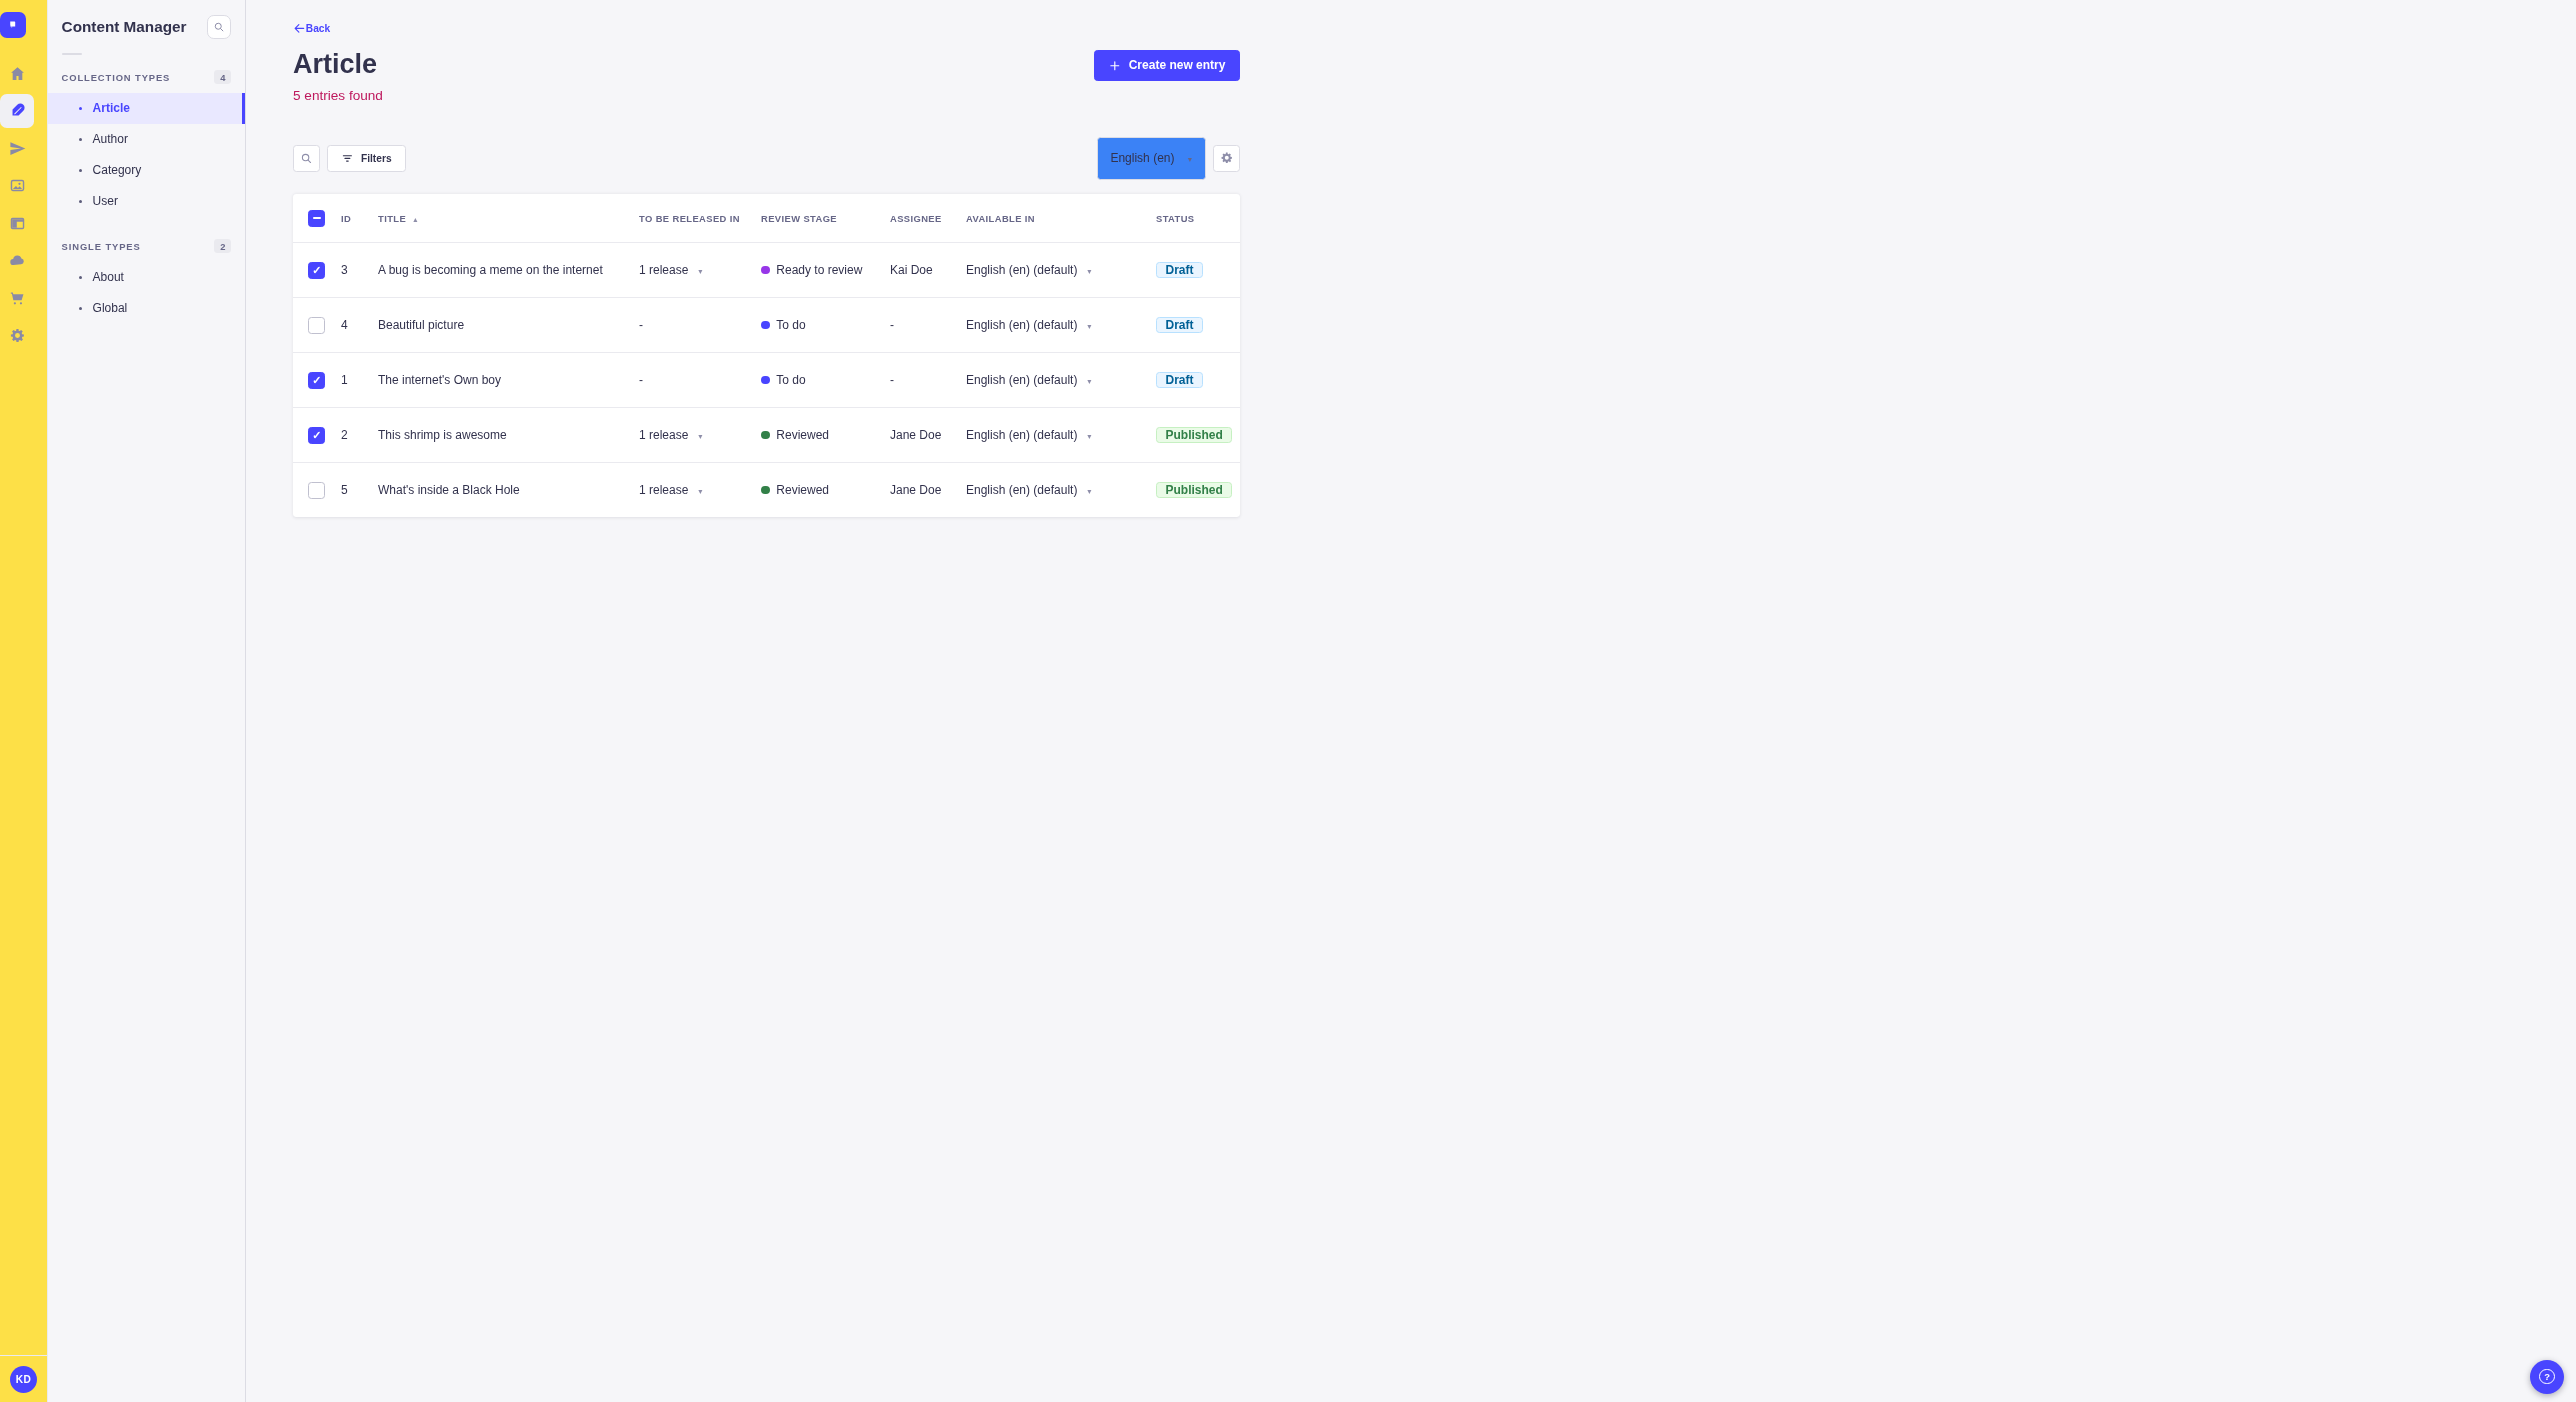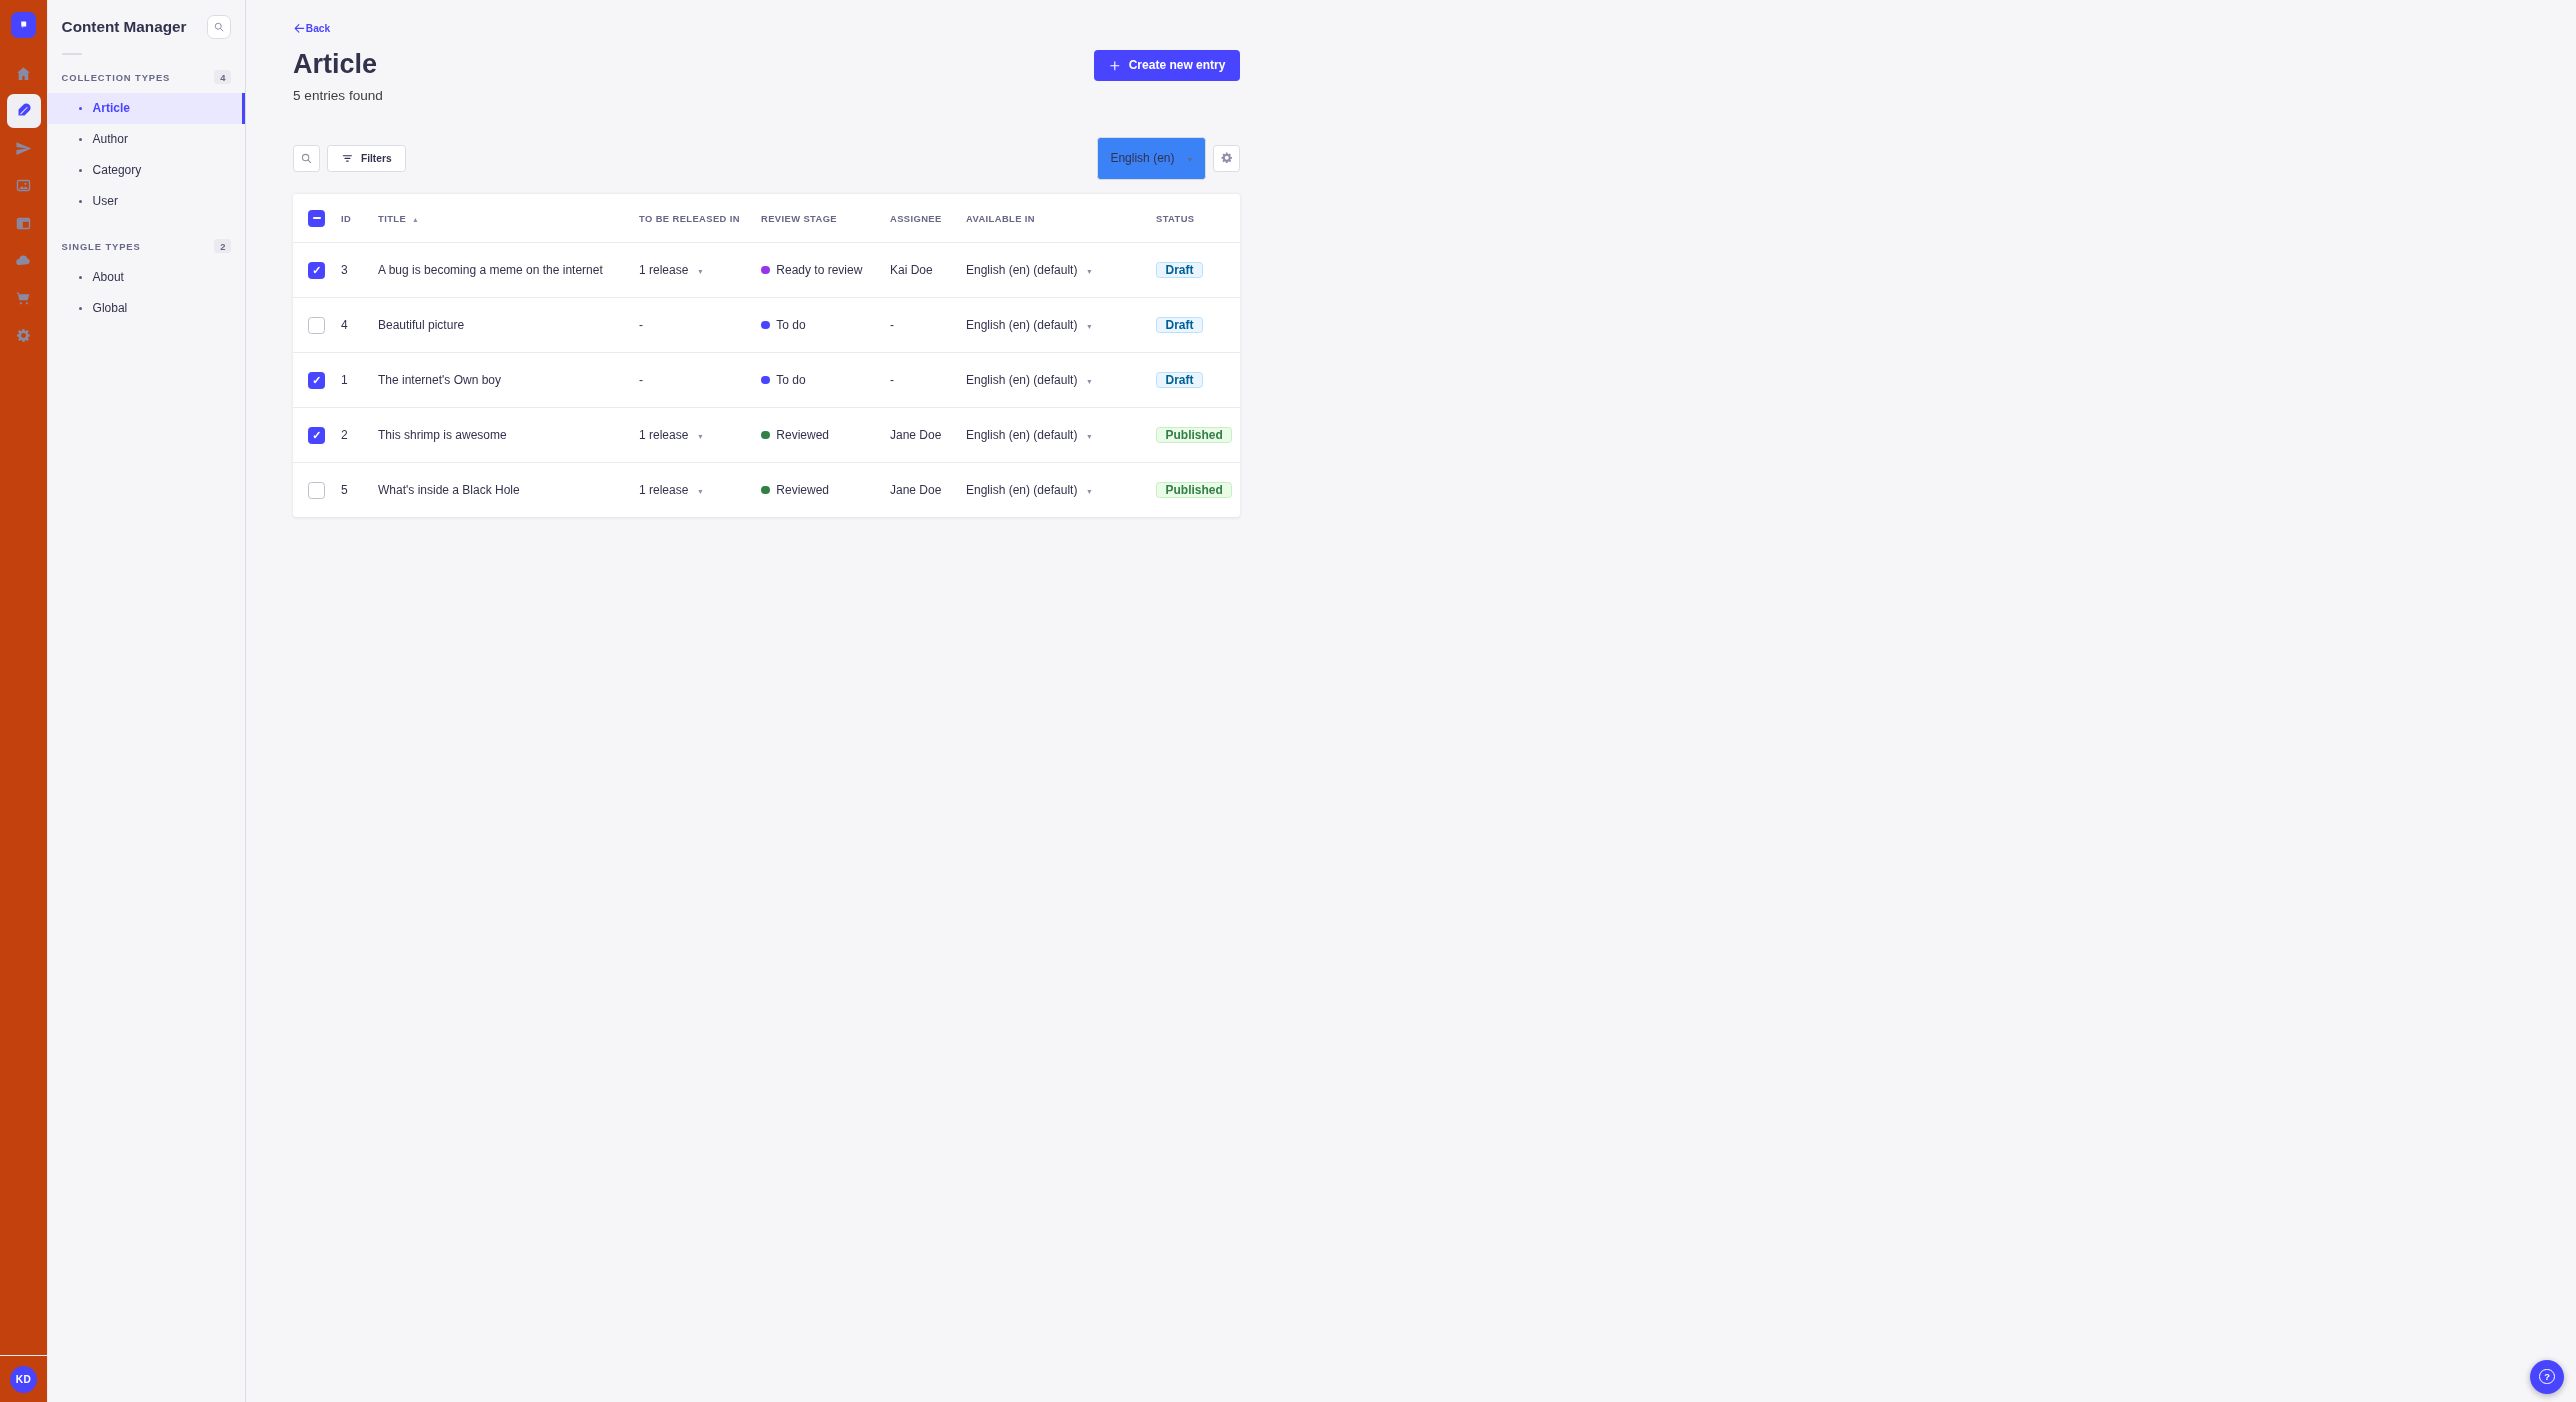--- a/index.html
+++ b/index.html
@@ -4,22 +4,22 @@
 <style>
   * { box-sizing: border-box; margin: 0; padding: 0; }
   html,body { width:1288px; height:701px; overflow:hidden; }
   body {
     font-family: "Liberation Sans", sans-serif;
     background:#f6f6f9; color:#32324d; position:relative;
   }
   svg { display:block; }
 
   
-  .rail { position:fixed; left:0; top:0; bottom:0; width:48px; background:#c2410c;
-          border-right:0.9px solid #eaeaef; display:flex; flex-direction:column; align-items:center; z-index:5; }
+  .rail { position:fixed; left:0; top:0; bottom:0; width:48px; background:#fde047;
+          border-right:0.9px solid #eaeaef; display:flex; flex-direction:column; align-items:flex-start; z-index:5; }
   .rail-logo { margin-top:12px; width:25.6px; height:25.6px; border-radius:6.8px; background:#4945ff;
                display:flex; align-items:center; justify-content:center; cursor:pointer; }
   .rail-nav { margin-top:19px; display:flex; flex-direction:column; gap:3.4px; }
   .rail-btn { width:34px; height:34px; border-radius:6.8px; display:flex; align-items:center; justify-content:center;
               color:#8a8aa5; cursor:pointer; background:transparent; border:none; }
   .rail-btn[data-active="true"] { background:#f0f0f4; color:#4945ff; }
   .rail-footer { margin-top:auto; width:100%; border-top:0.9px solid #eaeaef; display:flex; justify-content:center; padding:9.4px 0; }
   .avatar { width:27px; height:27px; border-radius:50%; background:#4945ff; color:#fff;
             font-size:10.2px; font-weight:700; display:flex; align-items:center; justify-content:center; letter-spacing:0.4px; cursor:pointer; }
 
@@ -40,21 +40,21 @@
   .subnav-item[data-active="true"] .bullet { background:#4945ff; }
   .subnav-item[data-active="true"]::after { content:""; position:absolute; right:0; top:0; bottom:0; width:2.6px; background:#4945ff; }
   .section-gap { height:12px; }
 
   
   .main { margin-left:245px; padding:22px 48px 0; }
   .back-link { display:inline-flex; align-items:center; gap:0; color:#4945ff; font-size:10.2px; font-weight:600;
                text-decoration:none; cursor:pointer; }
   .header-row { display:flex; align-items:flex-start; justify-content:space-between; margin-top:12px; }
   .page-title { font-size:27px; font-weight:700; color:#32324d; line-height:1.1; }
-  .subtitle { margin-top:6.8px; font-size:13.6px; color:#404040; }
+  .subtitle { margin-top:6.8px; font-size:13.6px; color:#be185d; }
   .btn { display:inline-flex; align-items:center; justify-content:center; gap:6.8px; border-radius:3.4px;
          font-family:inherit; cursor:pointer; white-space:nowrap; }
   .btn-primary { background:#4945ff; border:0.9px solid #4945ff; color:#fff; height:31px; padding:0 13.6px;
                  font-size:12px; font-weight:600; }
   .btn-secondary { background:#fff; border:0.9px solid #dcdce4; color:#32324d; height:27px; padding:0 13.6px;
                    font-size:11px; font-weight:600; }
   .btn-danger { background:#fcecea; border:0.9px solid #f5c0b8; color:#cb2a1d; height:27px; padding:0 13.6px;
                 font-size:11px; font-weight:600; margin-left:3.4px; }
 
   .toolbar-row { display:flex; align-items:center; justify-content:space-between; margin-top:34px; }

